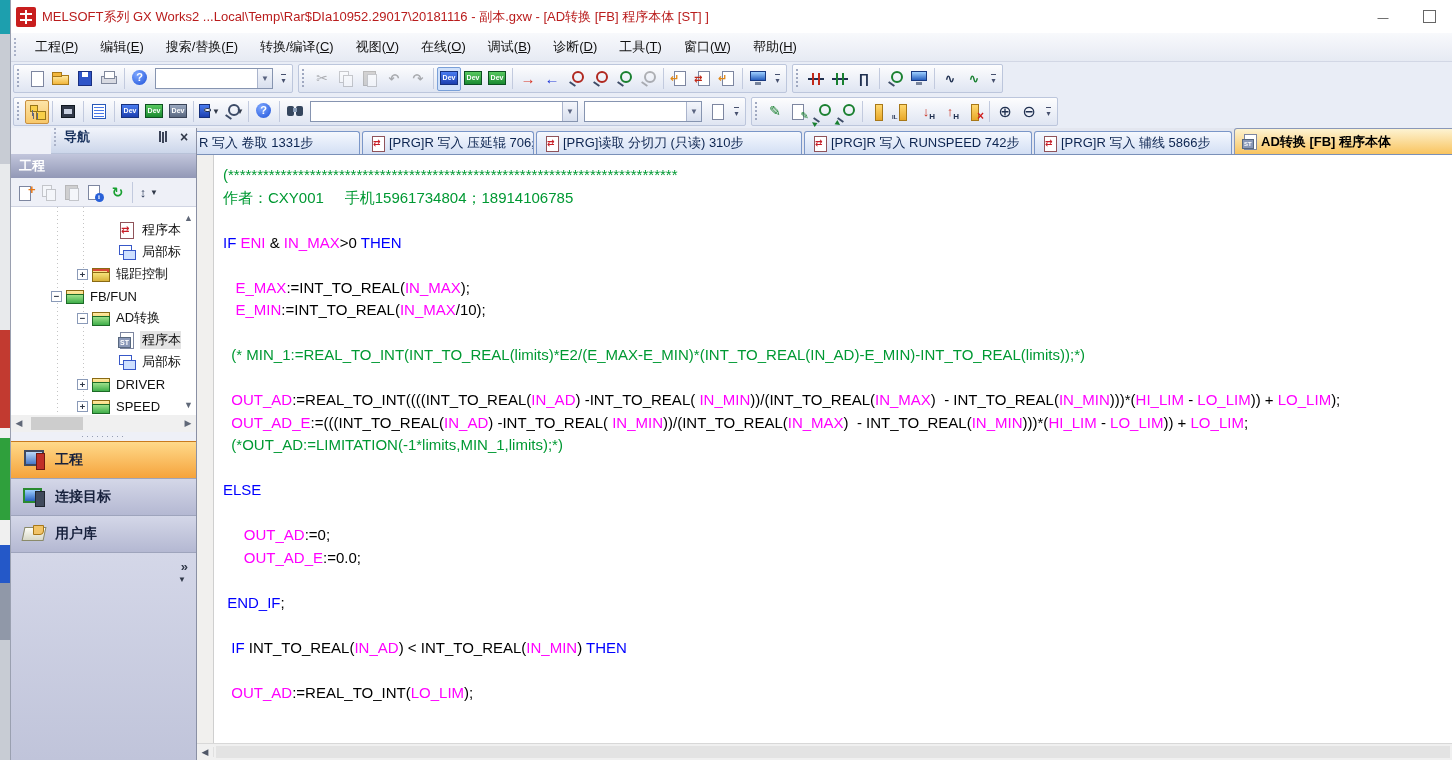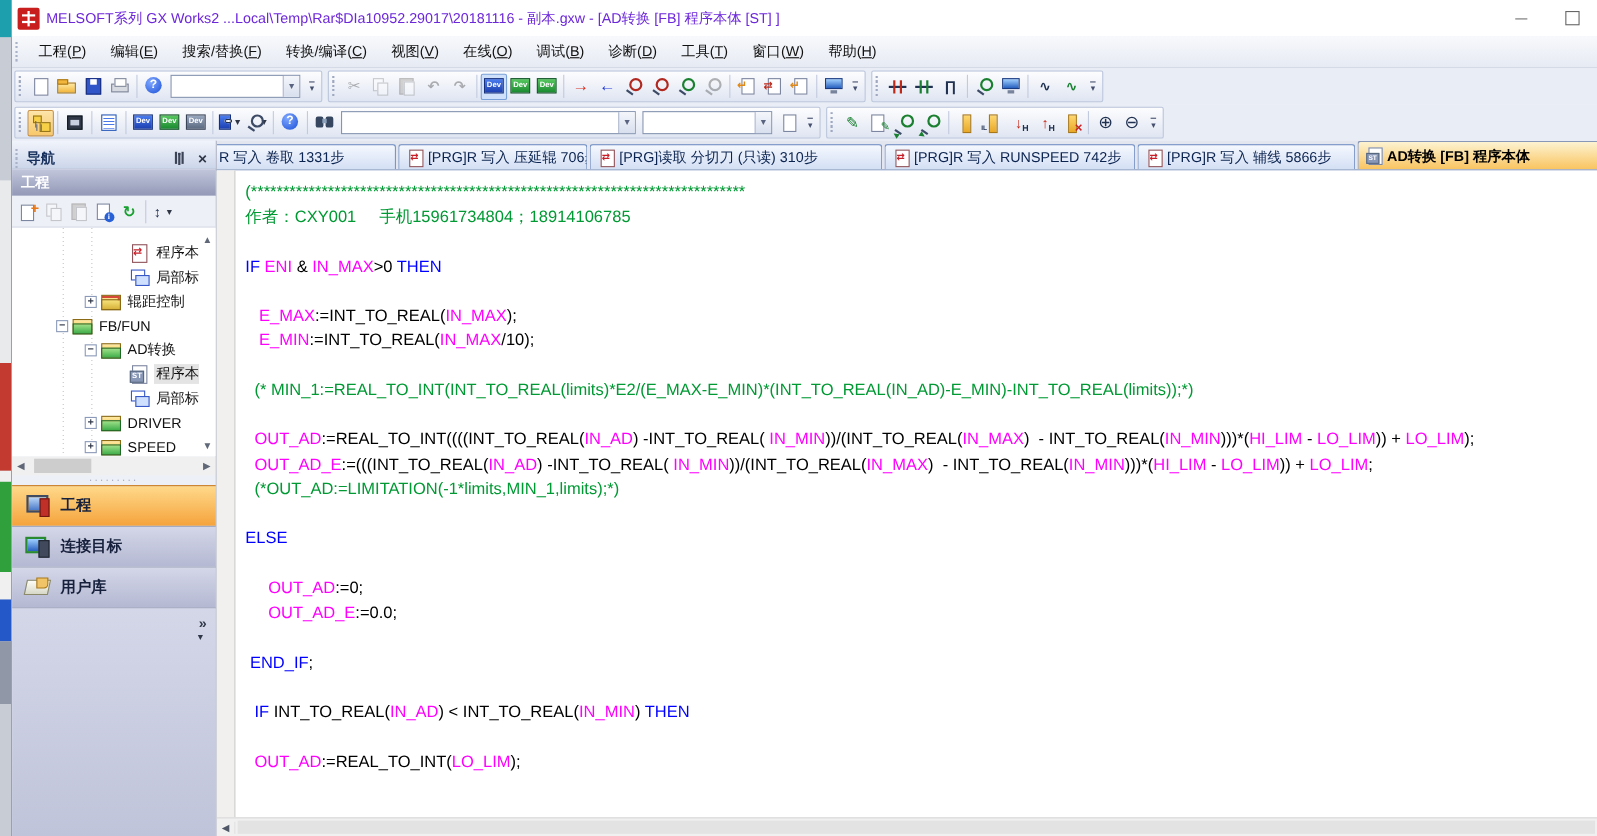--- a/index.html
+++ b/index.html
@@ -13,21 +13,21 @@
   .mainwin{position:absolute;left:10px;top:0;width:1442px;height:760px;display:flex;
     flex-direction:column;background:#eef1f8;border-left:1px solid #9aa0b0;}
   
   .titlebar{height:33px;background:#fff;display:flex;align-items:center;flex:none;}
   .appicon{width:20px;height:20px;margin:0 6px 0 5px;background:#c81e1e;border-radius:2px;position:relative;flex:none;}
   .appicon::before{content:"";position:absolute;left:4px;top:3px;right:4px;bottom:3px;
     background:
       linear-gradient(#fff,#fff) 50% 0/2px 100% no-repeat,
       linear-gradient(#fff,#fff) 0 3px/100% 2px no-repeat,
       linear-gradient(#fff,#fff) 0 9px/100% 2px no-repeat;}
-  .wtitle{font-size:13px;color:#6d28d9;white-space:nowrap;overflow:hidden;}
+  .wtitle{font-size:13px;color:#b91c1c;white-space:nowrap;overflow:hidden;}
   .wspacer{flex:1;}
   .wbtn{width:46px;height:33px;display:flex;align-items:center;justify-content:center;color:#444;font-size:13px;flex:none;}
   .wbtn.min::before{content:"—";font-size:11px;}
   .wbtn.max::before{content:"";width:11px;height:11px;border:1px solid #666;display:block;}
   
   .menubar{height:29px;background:linear-gradient(#f8f9fc,#e6eaf3);display:flex;align-items:center;
     border-bottom:1px solid #d2d7e5;flex:none;}
   .mgrip{width:6px;height:18px;margin:0 4px 0 3px;
     background:repeating-linear-gradient(to bottom,#aab2c8 0 2px,transparent 2px 4px);background-size:2px 100%;background-repeat:repeat-y;}
   .mitem{padding:0 11px;font-size:13px;color:#111;line-height:28px;cursor:default;}
@@ -132,21 +132,21 @@
   .tabicon{width:15px;height:15px;position:relative;flex:none;}
   .tabicon.prg::before{content:"";position:absolute;left:2px;top:0;width:11px;height:14px;background:#fff;border:1px solid #90535a;}
   .tabicon.prg::after{content:"⇄";position:absolute;left:3px;top:1px;color:#c81e28;font:bold 9px/12px "DejaVu Sans",sans-serif;}
   .tabicon.st::before{content:"";position:absolute;left:2px;top:0;width:11px;height:14px;background:#fff;border:1px solid #7d86a0;}
   .tabicon.st::after{content:"ST";position:absolute;left:0;bottom:0;background:#8a98b8;border:1px solid #58687f;color:#fff;
     font:bold 6px/8px "Liberation Sans",sans-serif;padding:0 1px;}
   
   .content{flex:1;display:flex;min-height:0;}
   
   .navpanel{width:186px;flex:none;display:flex;flex-direction:column;background:#eef0f7;border-right:1px solid #8a90a4;}
-  .navheader{height:26px;display:flex;align-items:flex-end;background:linear-gradient(#f1f4fb,#ccd6ea);border-bottom:1px solid #b8c2d8;flex:none;}
+  .navheader{height:26px;display:flex;align-items:flex-start;background:linear-gradient(#f1f4fb,#ccd6ea);border-bottom:1px solid #b8c2d8;flex:none;margin-left:40px;}
   .navtitle{font-size:13px;font-weight:bold;color:#17305c;flex:1;}
   .pinbtn,.closebtn{width:18px;height:18px;display:flex;align-items:center;justify-content:center;color:#303848;flex:none;margin-right:3px;}
   .pinbtn::before{content:"";width:2px;height:9px;background:#3c4458;box-shadow:-3px -1px 0 -0px #3c4458,3px -1px 0 -0px #3c4458;
     border-top:2px solid #3c4458;}
   .closebtn{font-size:14px;font-weight:bold;}
   .navsection{height:24px;line-height:24px;padding-left:8px;font-size:13px;font-weight:bold;color:#fff;
     background:linear-gradient(#c2c6dc,#9298b6);flex:none;}
   .navtools{height:29px;display:flex;align-items:center;background:#eef0f7;border-bottom:1px solid #d0d4e2;padding-left:3px;flex:none;}
   .navtools .tbtn{width:23px;height:23px;}
   

